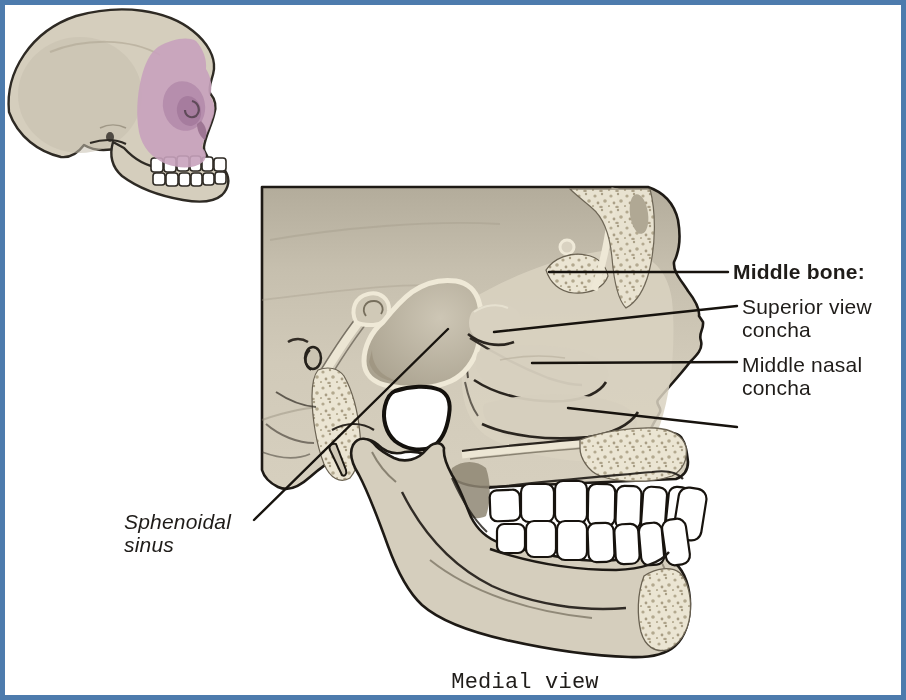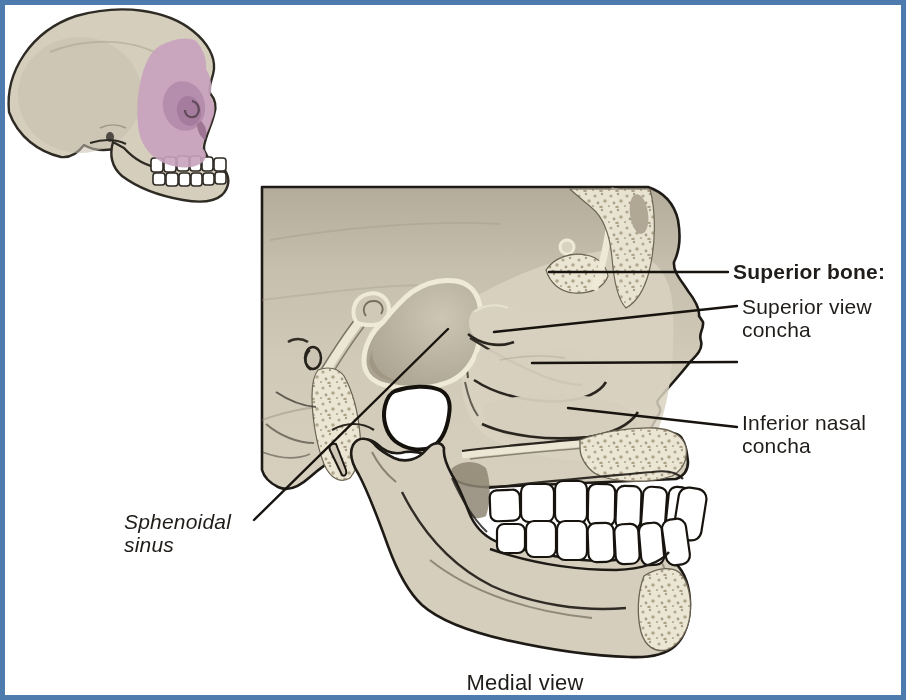--- a/index.html
+++ b/index.html
@@ -2,21 +2,21 @@
 <html style="--frame-border: #4d7bad; --bone: #d5cebd; --bone-shadow: #b3ac9b; --cream-highlight: #ece6d4; --ethmoid-highlight-pink: #c8a2bc; --outline: #1e1a15; --teeth: #ffffff; --label-text: #1f1c19; --background: #ffffff;"><head>
 <meta charset="utf-8">
 <style>
   html,body{margin:0;padding:0;background:#fff;}
   body{width:906px;height:700px;overflow:hidden;font-family:"Liberation Sans",sans-serif;}
   .frame{position:relative;width:906px;height:700px;background:#fff;}
   .frame-border{position:absolute;inset:0;border:5px solid var(--frame-border,#4d7bad);box-sizing:border-box;pointer-events:none;z-index:20;}
   .art{position:absolute;left:0;top:0;z-index:1;}
   .lbl{position:absolute;z-index:10;font-size:21px;line-height:23px;color:var(--label-text,#1f1c19);letter-spacing:.2px;}
   .lbl.bold{font-weight:bold;}
-  .lbl.caption{font-size:22px;}
+  .lbl.caption{font-size:22px;font-family:Liberation Mono, monospace;}
   .bone-fill{fill:var(--bone,#d5cebd);}
   .teeth-fill{fill:var(--teeth,#ffffff);}
   .pink-fill{fill:var(--ethmoid-highlight-pink,#c8a2bc);}
 </style>
 </head>
 <body>
 
 <div class="frame">
   <div class="frame-border"></div>
 
@@ -317,18 +317,18 @@
       <ellipse cx="184" cy="106" rx="21" ry="25" transform="rotate(-12 184 106)" fill="#b48cab" opacity="0.9"></ellipse>
       <ellipse cx="189" cy="111" rx="12" ry="15" transform="rotate(-12 189 111)" fill="#a67c9e"></ellipse>
       <path d="M 192 101 C 199 103 201 111 196 116 C 191 119 185 116 185 110" stroke="#5f4a59" stroke-width="2.2" fill="none"></path>
       <path fill="#99718f" opacity="0.9" d="M 201 121 C 206 126 208 133 205 140 C 200 137 197 130 197 124 Z"></path>
       <ellipse cx="110" cy="137" rx="4" ry="5" fill="#4f4a43"></ellipse>
       <path d="M 90 143 C 103 139 116 139 126 144" stroke="#2e2a24" stroke-width="2" fill="none"></path>
       <path d="M 100 128 C 108 124 118 124 126 128" stroke="#8d8573" stroke-width="1.5" opacity="0.7" fill="none"></path>
     </g>
   </svg>
 
-  <div class="lbl bold" style="left:733px;top:260px;">Superior bone:</div>
+  <div class="lbl bold" style="left:733px;top:260px;">Middle bone:</div>
   <div class="lbl" style="left:742px;top:295px;width:160px;">Superior view concha</div>
-  <div class="lbl" style="left:742px;top:411px;width:150px;">Inferior nasal concha</div>
+  <div class="lbl" style="left:742px;top:353px;width:150px;">Middle nasal concha</div>
   <div class="lbl" style="left:124px;top:510px;width:122px;font-style:italic;">Sphenoidal sinus</div>
   <div class="lbl caption" style="left:360px;top:671px;width:330px;text-align:center;">Medial view</div>
 </div>
 
 </body></html>

